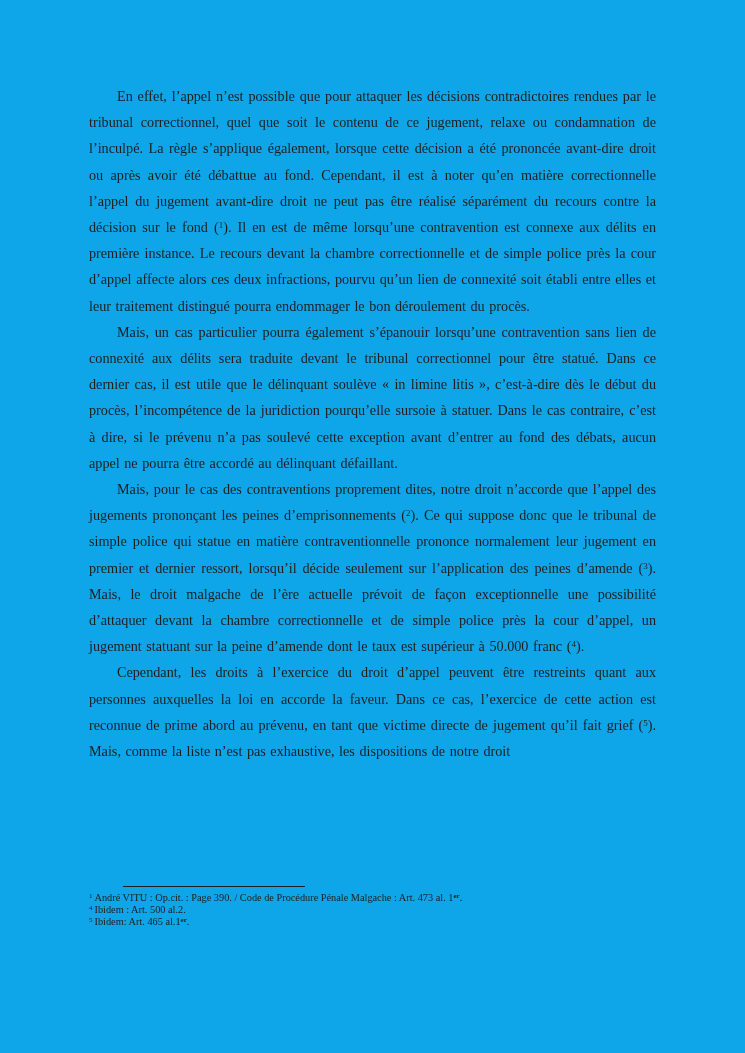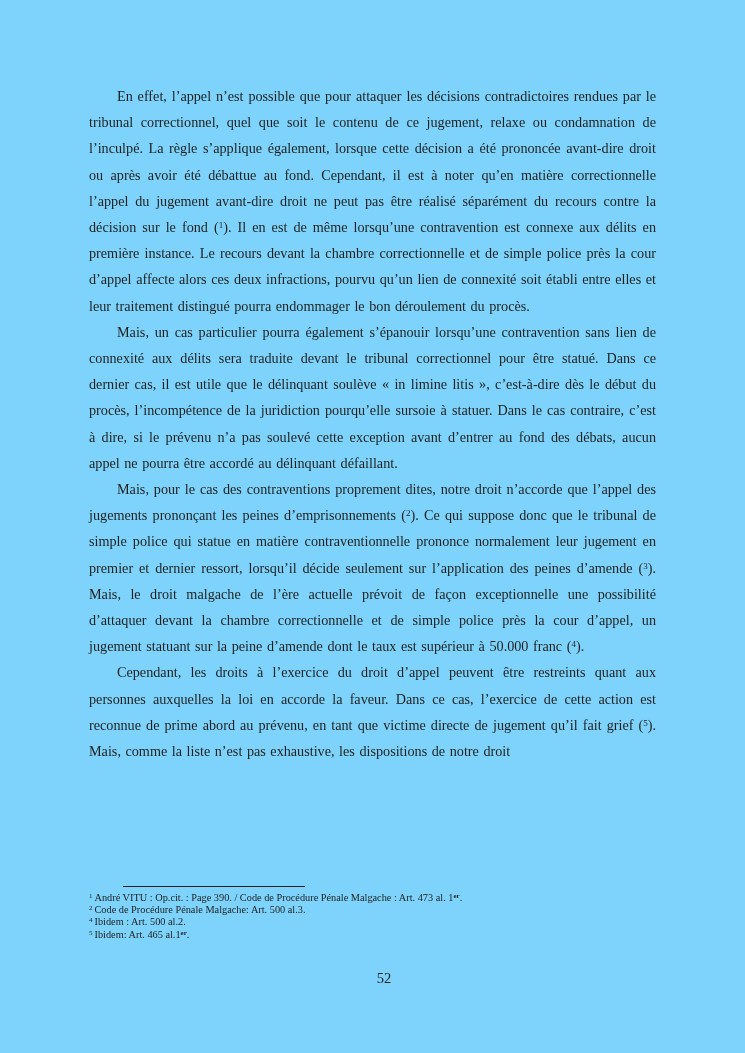--- a/index.html
+++ b/index.html
@@ -11,21 +11,21 @@
     width: 745px;
     height: 1053px;
     position: relative;
     font-family: "Liberation Serif", "DejaVu Serif", serif;
     color: #1f1f1f;
     overflow: hidden;
   }
   .page {
     position: absolute;
     inset: 0;
-    background: #7dd3fc;
+    background: #0ea5e9;
   }
   .body-text {
     position: absolute;
     left: 89px;
     top: 83px;
     width: 567px;
   }
   .para {
     margin: 0;
     text-align: justify;
@@ -89,20 +89,18 @@
     <p class="para">En effet, l’appel n’est possible que pour attaquer les décisions contradictoires rendues par le tribunal correctionnel, quel que soit le contenu de ce jugement, relaxe ou condamnation de l’inculpé. La règle s’applique également, lorsque cette décision a été prononcée avant-dire droit ou après avoir été débattue au fond. Cependant, il est à noter qu’en matière correctionnelle l’appel du jugement avant-dire droit ne peut pas être réalisé séparément du recours contre la décision sur le fond (<sup>1</sup>). Il en est de même lorsqu’une contravention est connexe aux délits en première instance. Le recours devant la chambre correctionnelle et de simple police près la cour d’appel affecte alors ces deux infractions, pourvu qu’un lien de connexité soit établi entre elles et leur traitement distingué pourra endommager le bon déroulement du procès.</p>
     <p class="para">Mais, un cas particulier pourra également s’épanouir lorsqu’une contravention sans lien de connexité aux délits sera traduite devant le tribunal correctionnel pour être statué. Dans ce dernier cas, il est utile que le délinquant soulève « in limine litis », c’est-à-dire dès le début du procès, l’incompétence de la juridiction pourqu’elle sursoie à statuer. Dans le cas contraire, c’est à dire, si le prévenu n’a pas soulevé cette exception avant d’entrer au fond des débats, aucun appel ne pourra être accordé au délinquant défaillant.</p>
     <p class="para">Mais, pour le cas des contraventions proprement dites, notre droit n’accorde que l’appel des jugements prononçant les peines d’emprisonnements (<sup>2</sup>). Ce qui suppose donc que le tribunal de simple police qui statue en matière contraventionnelle prononce normalement leur jugement en premier et dernier ressort, lorsqu’il décide seulement sur l’application des peines d’amende (<sup>3</sup>). Mais, le droit malgache de l’ère actuelle prévoit de façon exceptionnelle une possibilité d’attaquer devant la chambre correctionnelle et de simple police près la cour d’appel,  un jugement statuant sur la peine d’amende dont le taux est supérieur à 50.000 franc (<sup>4</sup>).</p>
     <p class="para">Cependant,  les droits à l’exercice du droit d’appel peuvent être restreints quant aux personnes auxquelles la loi en accorde la faveur. Dans ce cas, l’exercice de cette action est reconnue de prime abord  au prévenu, en tant que victime directe de jugement qu’il fait grief (<sup>5</sup>). Mais, comme la liste n’est pas exhaustive, les dispositions  de notre droit</p>
   </div>
 
   <div class="fn-rule"></div>
 
   <div class="footnotes">
     <div class="footnote"><sup class="fn-marker">1</sup><span>André VITU : Op.cit. : Page 390. / Code de Procédure Pénale Malgache : Art. 473 al. 1</span><sup class="fn-sup">er</sup><span>.</span></div>
-    <div class="footnote"><sup class="fn-marker">2</sup><span>Code de Procédure Pénale Malgache: Art. 500 al.3.</span><sup class="fn-sup"></sup><span></span></div>
     <div class="footnote"><sup class="fn-marker">4</sup><span>Ibidem : Art. 500 al.2.</span><sup class="fn-sup"></sup><span></span></div>
     <div class="footnote"><sup class="fn-marker">5</sup><span>Ibidem: Art. 465 al.1</span><sup class="fn-sup">er</sup><span>.</span></div>
   </div>
 
-  <div class="page-number">52</div>
 
 </div>
 
 </body></html>

